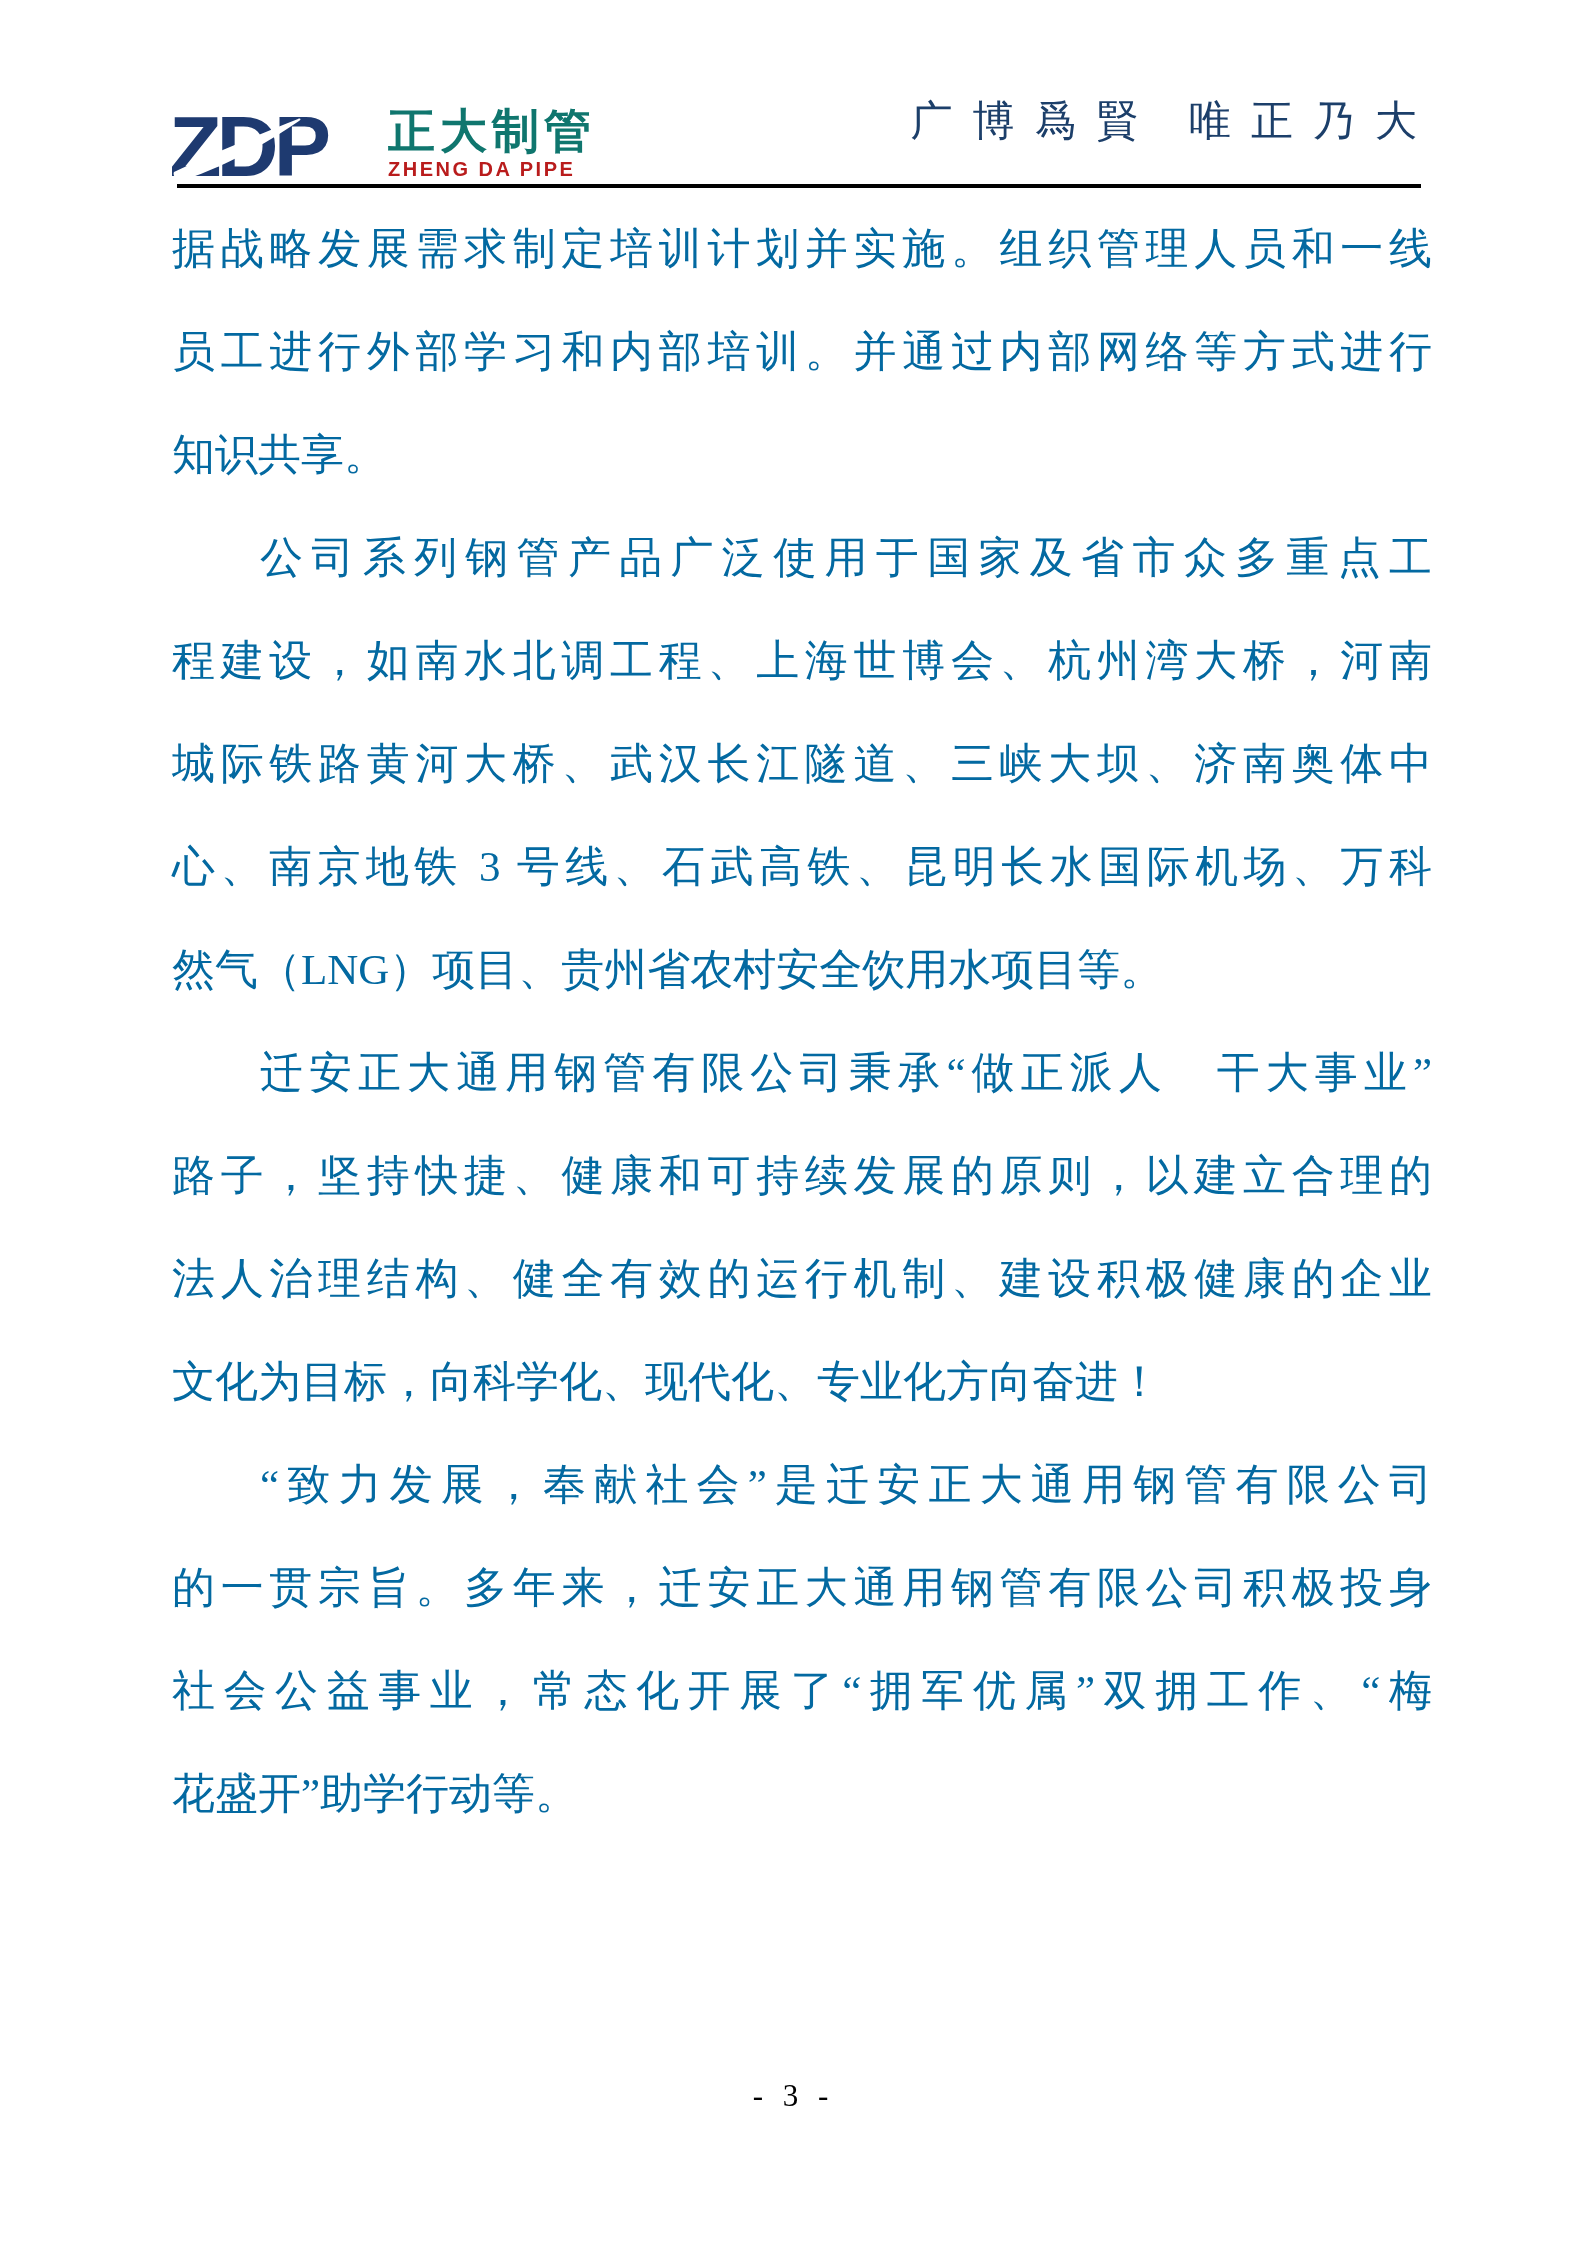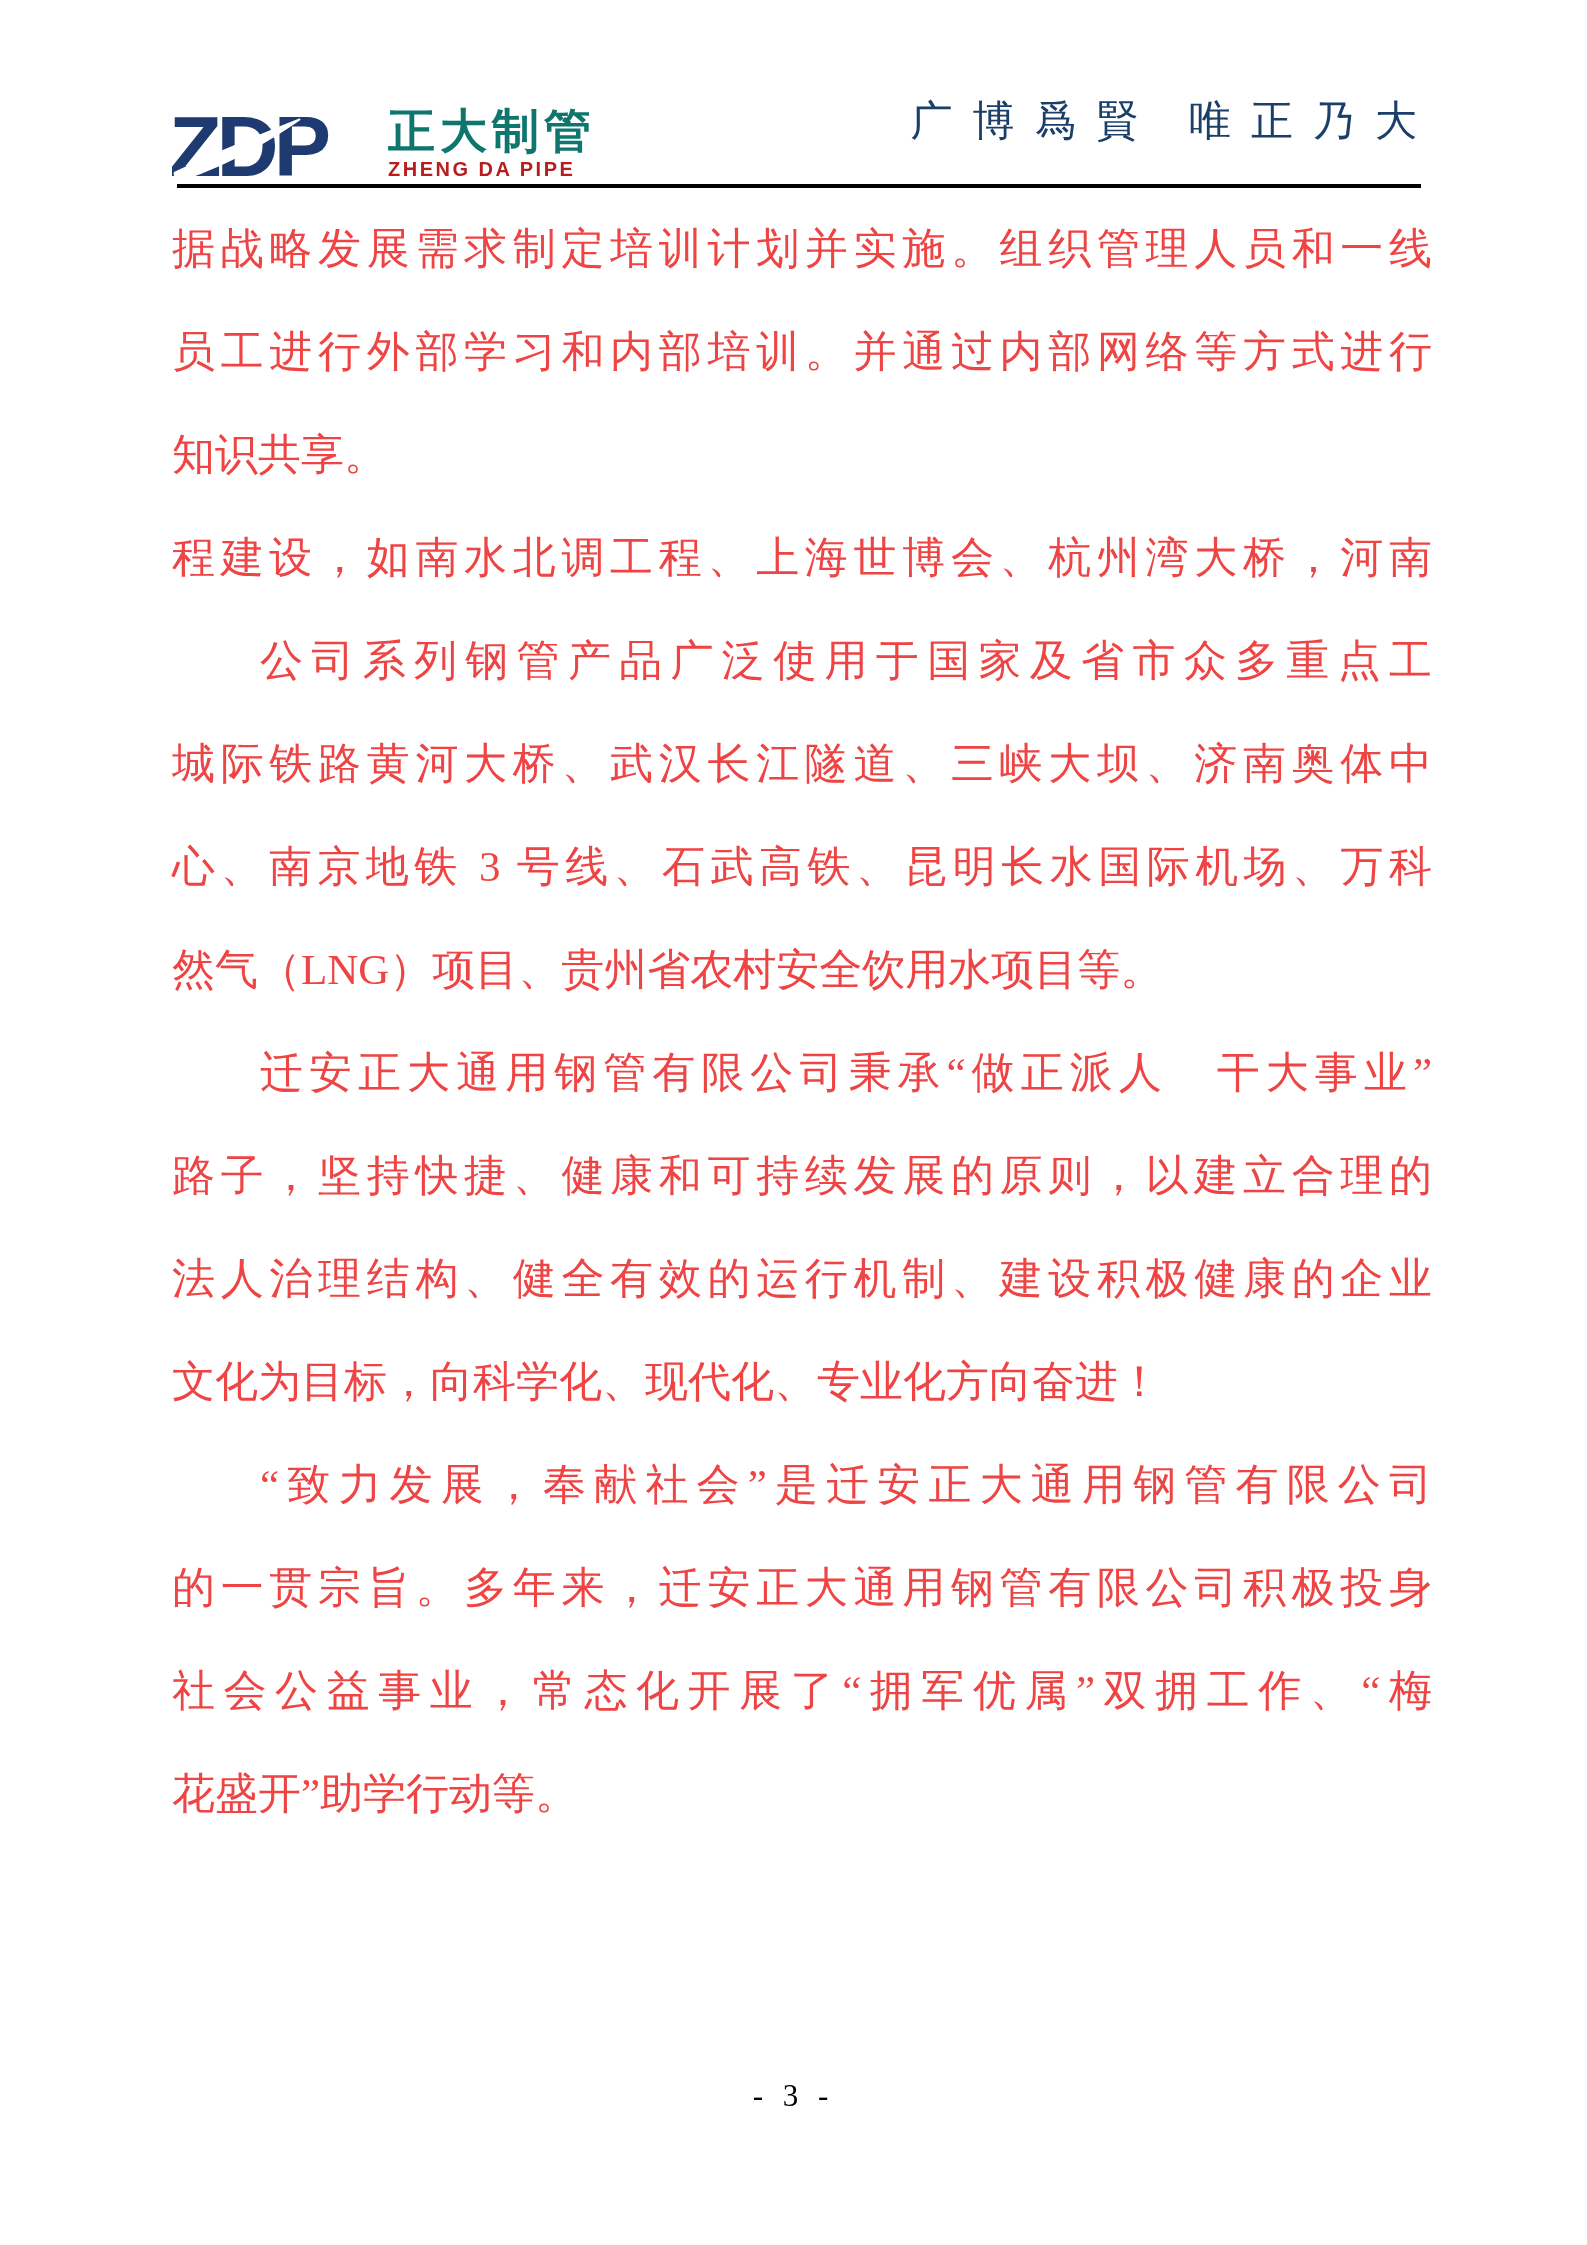--- a/index.html
+++ b/index.html
@@ -58,21 +58,21 @@
     width: 1244px;
     height: 4px;
     background: #000000;
   }
   
   .body-text {
     position: absolute;
     top: 197px;
     left: 172px;
     width: 1260px;
-    color: #ef4444;
+    color: #0369a1;
   }
   .line {
     height: 103px;
     line-height: 103px;
     font-size: 43px;
     text-align: justify;
     text-align-last: justify;
     text-justify: inter-character;
   }
   .line.indent { text-indent: 88px; }
@@ -110,22 +110,22 @@
     </div>
     <div class="slogan">广博爲賢 唯正乃大</div>
   </header>
 
   <div class="rule"></div>
 
   <main class="body-text" id="body-lines">
       <div class="line">据战略发展需求制定培训计划并实施。组织管理人员和一线</div>
       <div class="line">员工进行外部学习和内部培训。并通过内部网络等方式进行</div>
       <div class="line end">知识共享。</div>
+      <div class="line indent">公司系列钢管产品广泛使用于国家及省市众多重点工</div>
       <div class="line">程建设，如南水北调工程、上海世博会、杭州湾大桥，河南</div>
-      <div class="line indent">公司系列钢管产品广泛使用于国家及省市众多重点工</div>
       <div class="line">城际铁路黄河大桥、武汉长江隧道、三峡大坝、济南奥体中</div>
       <div class="line">心、南京地铁 3 号线、石武高铁、昆明长水国际机场、万科</div>
       <div class="line end">然气（LNG）项目、贵州省农村安全饮用水项目等。</div>
       <div class="line indent">迁安正大通用钢管有限公司秉承“做正派人　干大事业”</div>
       <div class="line">路子，坚持快捷、健康和可持续发展的原则，以建立合理的</div>
       <div class="line">法人治理结构、健全有效的运行机制、建设积极健康的企业</div>
       <div class="line end">文化为目标，向科学化、现代化、专业化方向奋进！</div>
       <div class="line indent">“致力发展，奉献社会”是迁安正大通用钢管有限公司</div>
       <div class="line">的一贯宗旨。多年来，迁安正大通用钢管有限公司积极投身</div>
       <div class="line">社会公益事业，常态化开展了“拥军优属”双拥工作、“梅</div>

